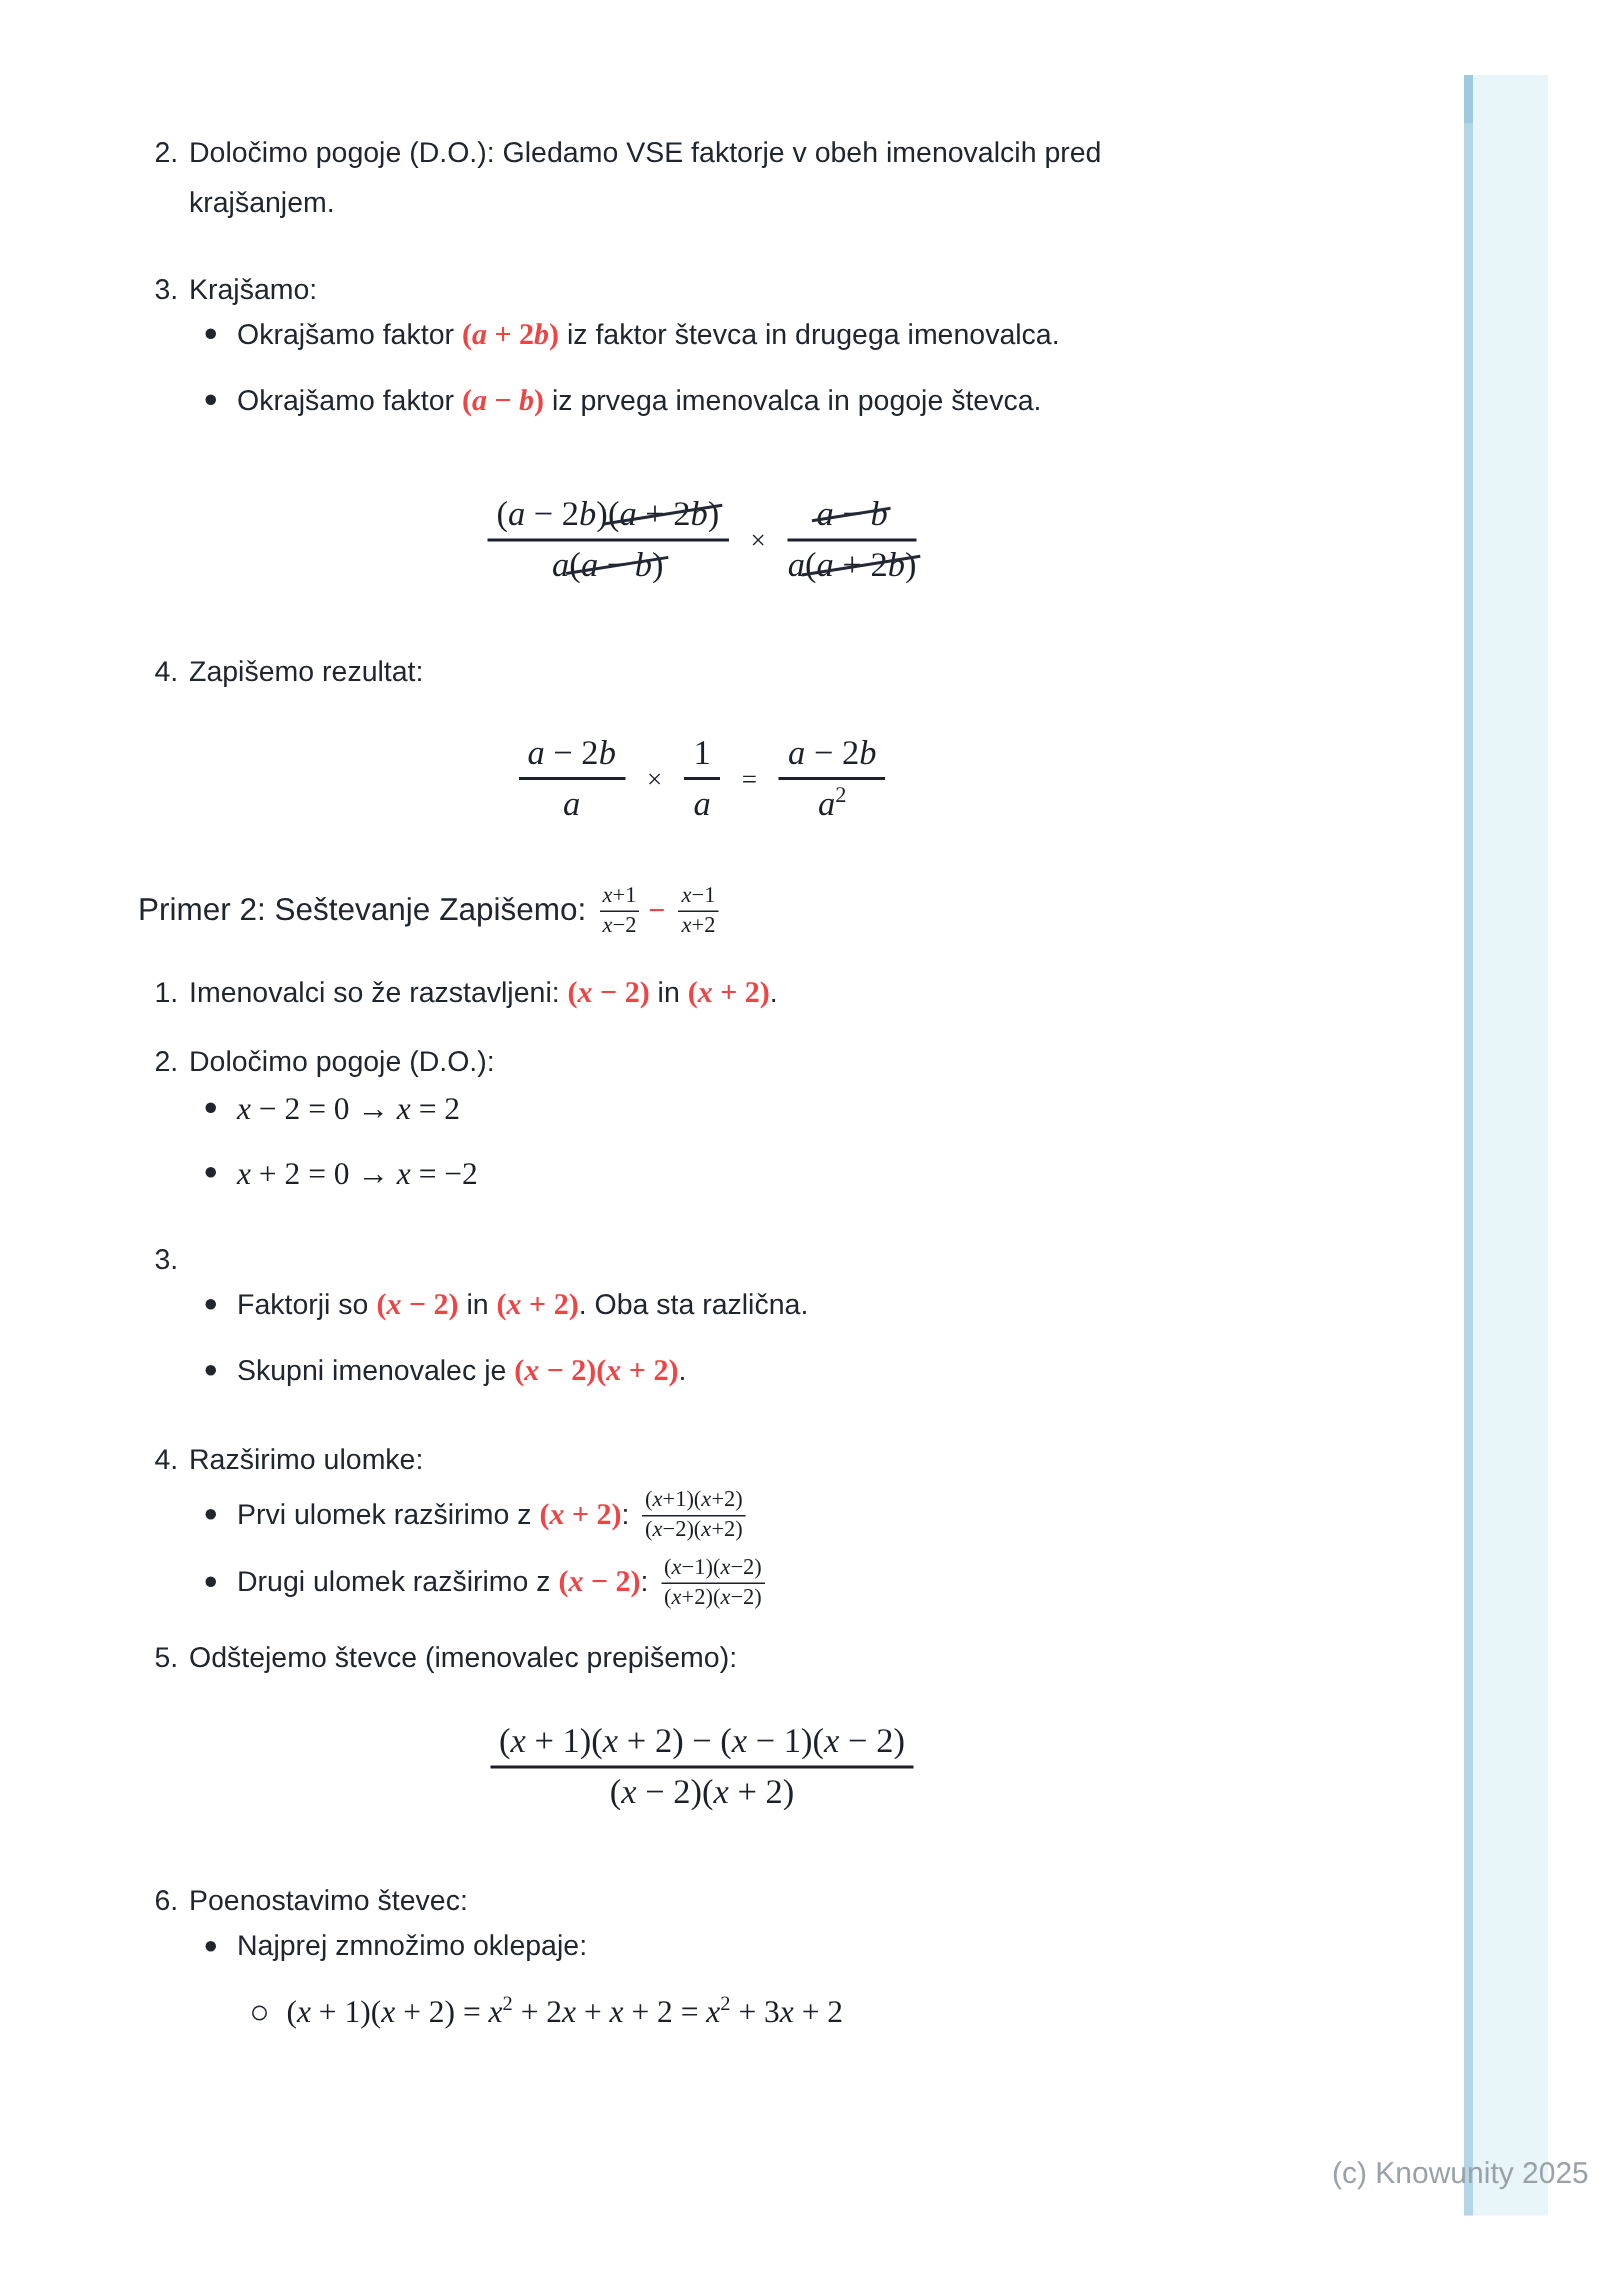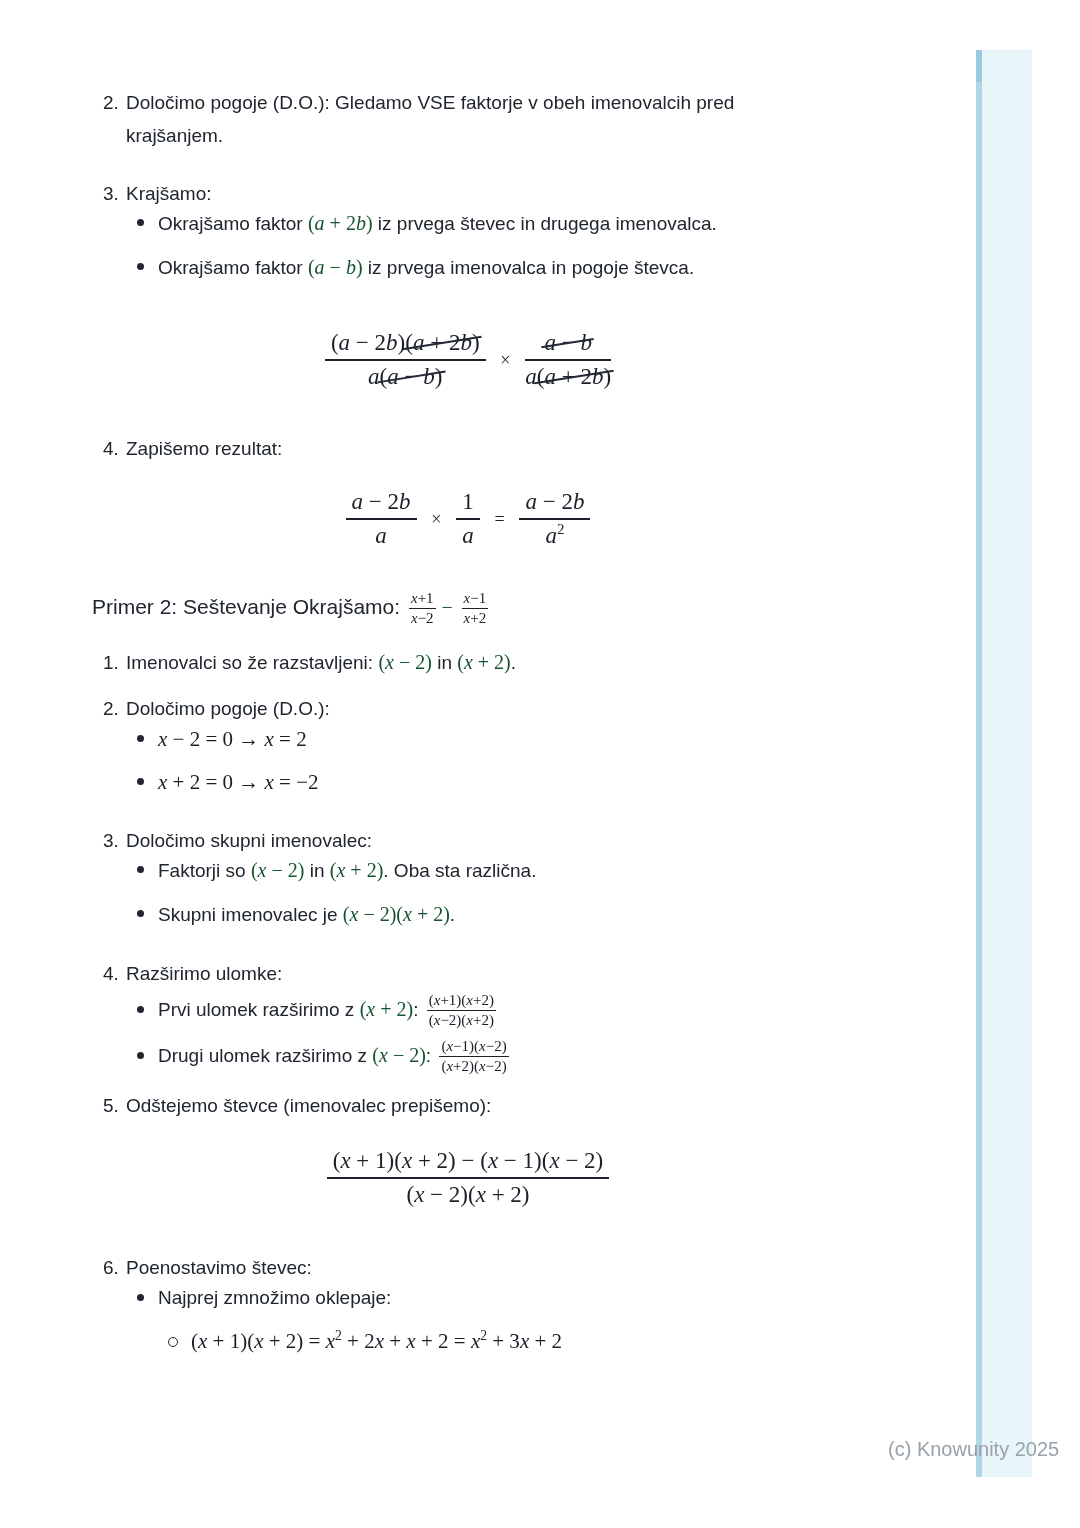--- a/index.html
+++ b/index.html
@@ -13,21 +13,21 @@
   .item .n{flex:none;width:23px;}
   .bold{font-weight:normal;}
 
   .blist{margin-top:14px;}
   .blt{display:flex;align-items:flex-start;margin-bottom:17px;}
   .blt:last-child{margin-bottom:0;}
   .dot{flex:none;width:7px;height:7px;border-radius:50%;background:#20262f;margin:9px 14px 0 34px;}
   .circ{flex:none;width:8px;height:8px;border-radius:50%;border:1.5px solid #20262f;background:transparent;margin:9px 13px 0 65px;}
   .mtxt{font-family:"Liberation Serif",serif;font-size:21px;line-height:26px;color:#191e27;}
   .txt{font-size:19px;line-height:26px;}
-  .imath{font-family:"Liberation Serif",serif;font-size:20px;color:#14532d;}
+  .imath{font-family:"Liberation Serif",serif;font-size:20px;color:#ef4444;font-weight:bold;}
 
   .eq{text-align:center;font-family:"Liberation Serif",serif;font-size:23px;color:#1b202a;}
   .frac{display:inline-block;vertical-align:middle;text-align:center;}
   .fnum{display:block;padding:0 6px 3px;border-bottom:2px solid #1b202a;}
   .fden{display:block;padding-top:3px;}
   .op{display:inline-block;vertical-align:middle;font-size:18px;padding:0 9px;}
   .cancel{position:relative;display:inline-block;}
   .cancel::after{content:"";position:absolute;left:-3px;right:-3px;top:46%;border-top:2px solid #242936;transform:rotate(-9deg);}
 
   .sfrac{display:inline-block;vertical-align:middle;text-align:center;
@@ -89,21 +89,21 @@
     </div>
   </div>
 
   <div class="item s3">
     <span class="n">3.</span>
     <div class="ib"><span class="bold">Krajšamo:</span></div>
   </div>
   <div class="blist ul2">
     <div class="blt">
       <span class="dot"></span>
-      <span class="txt"><span>Okrajšamo faktor </span><span class="imath">(<i>a</i> + 2<i>b</i>)</span><span> iz prvega števec in drugega imenovalca.</span></span>
+      <span class="txt"><span>Okrajšamo faktor </span><span class="imath">(<i>a</i> + 2<i>b</i>)</span><span> iz faktor števca in drugega imenovalca.</span></span>
     </div>
     <div class="blt">
       <span class="dot"></span>
       <span class="txt"><span>Okrajšamo faktor </span><span class="imath">(<i>a</i> − <i>b</i>)</span><span> iz prvega imenovalca in pogoje števca.</span></span>
     </div>
   </div>
 
   <div class="eq eq1">
     <span class="frac">
       <span class="fnum"><span>(<i>a</i> − 2<i>b</i>)</span><span class="cancel">(<i>a</i> + 2<i>b</i>)</span></span>
@@ -132,21 +132,21 @@
     </span>
     <span class="op">=</span>
     <span class="frac">
       <span class="fnum"><i>a</i> − 2<i>b</i></span>
       <span class="fden"><i>a</i><sup>2</sup></span>
     </span>
   </div>
 
   <div class="h3">
     <span class="bold">Primer 2: Seštevanje</span>
-    <span>Okrajšamo:</span>
+    <span>Zapišemo:</span>
     <span class="sfrac">
       <span class="fnum"><i>x</i>+1</span>
       <span class="fden"><i>x</i>−2</span>
     </span>
     <span class="imath">−</span>
     <span class="sfrac">
       <span class="fnum"><i>x</i>−1</span>
       <span class="fden"><i>x</i>+2</span>
     </span>
   </div>
@@ -171,21 +171,20 @@
       <span class="mtxt"><i>x</i> − 2 = 0 → <i>x</i> = 2</span>
     </div>
     <div class="blt">
       <span class="dot"></span>
       <span class="mtxt"><i>x</i> + 2 = 0 → <i>x</i> = −2</span>
     </div>
   </div>
 
   <div class="item p3">
     <span class="n">3.</span>
-    <div class="ib"><span class="bold">Določimo skupni imenovalec:</span></div>
   </div>
   <div class="blist ulp3">
     <div class="blt">
       <span class="dot"></span>
       <span class="txt"><span>Faktorji so </span><span class="imath">(<i>x</i> − 2)</span><span> in </span><span class="imath">(<i>x</i> + 2)</span><span>. Oba sta različna.</span></span>
     </div>
     <div class="blt">
       <span class="dot"></span>
       <span class="txt"><span>Skupni imenovalec je </span><span class="imath">(<i>x</i> − 2)(<i>x</i> + 2)</span><span>.</span></span>
     </div>

